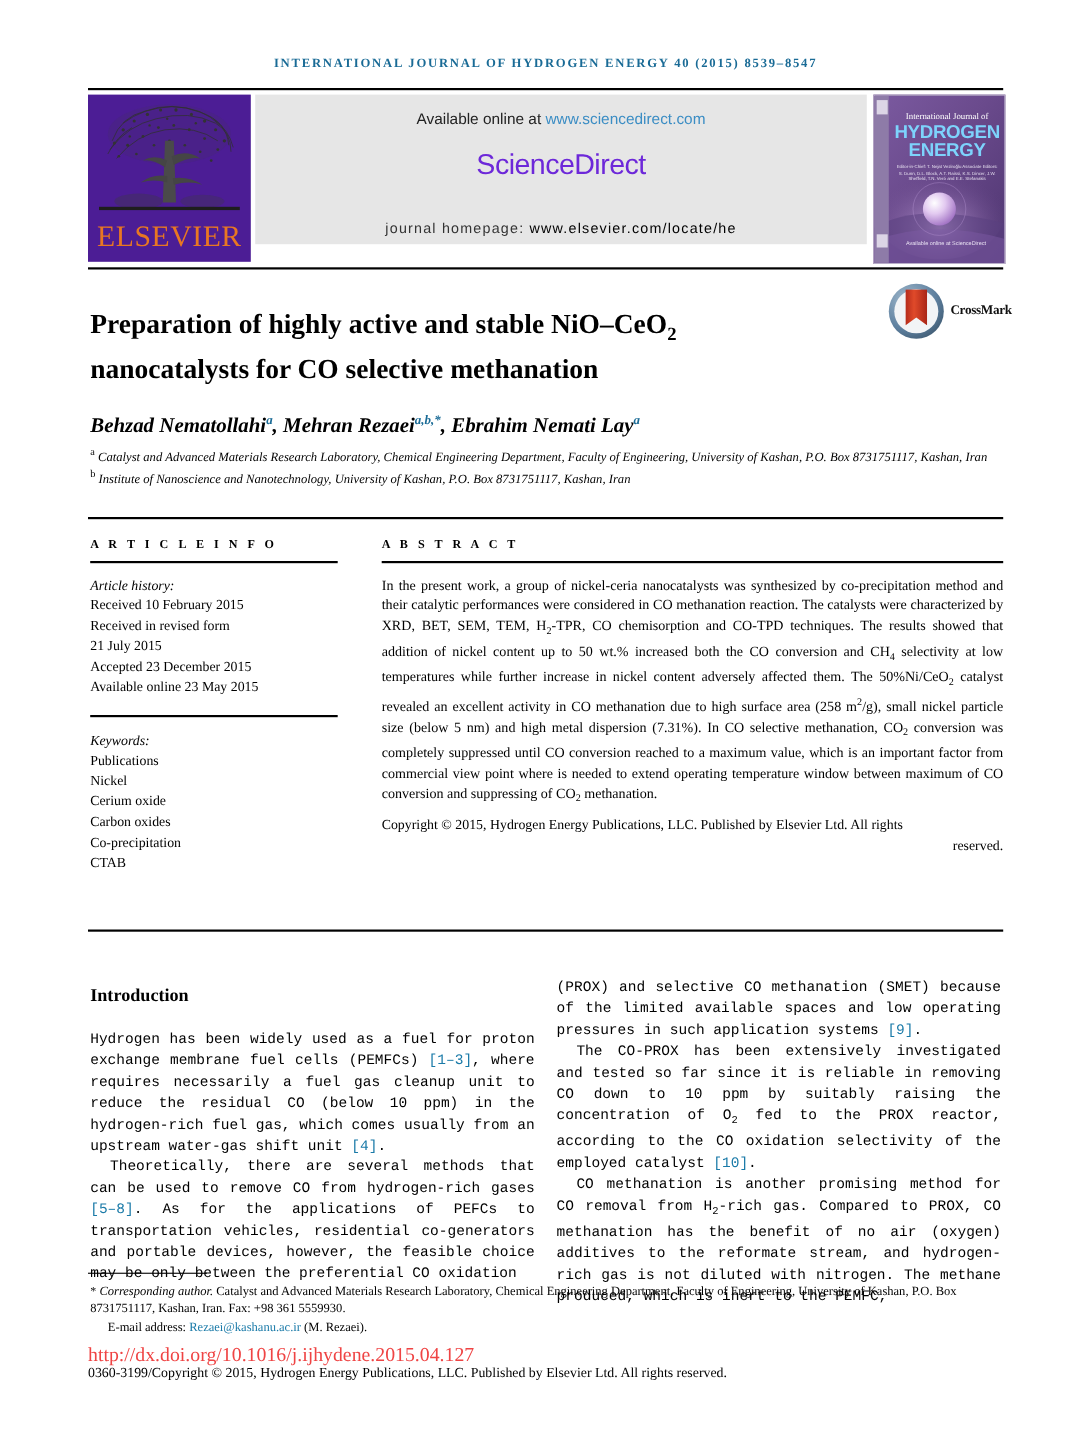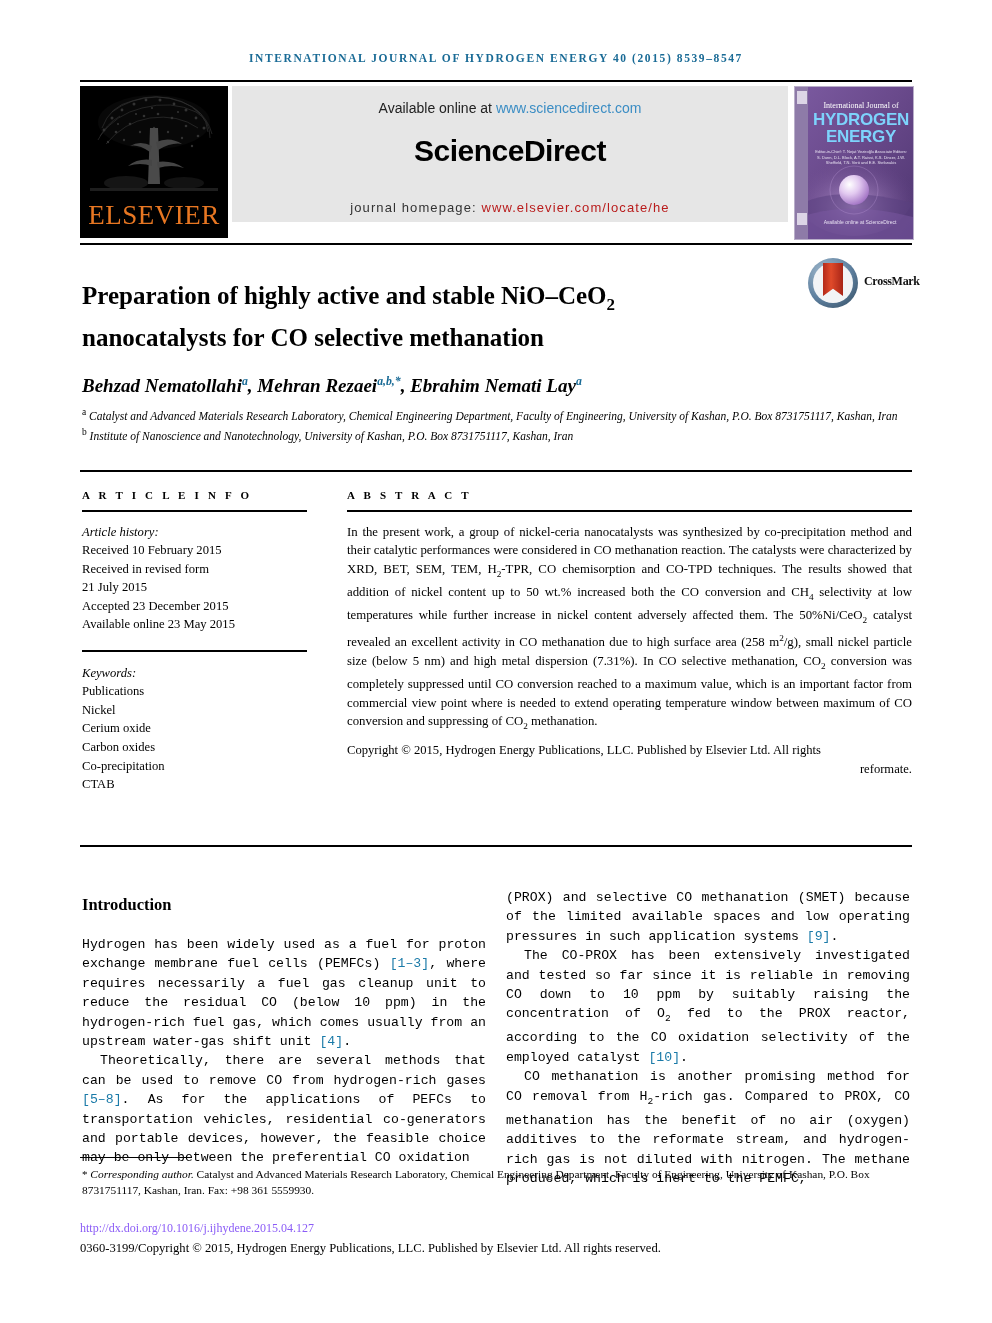--- a/index.html
+++ b/index.html
@@ -14,45 +14,45 @@
     position:absolute;left:80px;top:52px;width:832px;
     text-align:center;color:#1a6b96;
     font-family:"Liberation Serif",serif;
     font-size:11.5px;letter-spacing:1.6px;font-variant:small-caps;
     font-weight:600;
   }
   .rule-top{position:absolute;left:80px;top:80px;width:832px;height:2px;background:#000;}
 
   
   .masthead{position:absolute;left:80px;top:86px;width:832px;height:152px;}
-  .elsevier-box{position:absolute;left:0;top:0;width:148px;height:152px;background:#000000;}
+  .elsevier-box{position:absolute;left:0;top:0;width:148px;height:152px;background:#4c1d95;}
   .tree-svg{position:absolute;left:6px;top:2px;}
   .elsevier-word{
     position:absolute;left:6px;top:116px;width:136px;text-align:center;
     font-family:"Liberation Serif",serif;font-size:27px;letter-spacing:0.5px;
     color:#e87722;line-height:1;
   }
   .sd-banner{
     position:absolute;left:152px;top:0;width:556px;height:136px;background:#e6e6e6;
   }
   .sd-avail{
     position:absolute;left:0;top:14px;width:556px;text-align:center;
     font-family:"Liberation Sans",sans-serif;font-size:14px;color:#222;
   }
   .sd-avail a{color:#3b8dc4;text-decoration:none;}
   .sd-logo{
     position:absolute;left:0;top:48px;width:556px;text-align:center;
-    font-family:"Liberation Sans",sans-serif;font-size:30px;font-weight:bold;
-    color:#000000;letter-spacing:-0.5px;
+    font-family:"Liberation Sans",sans-serif;font-size:26px;font-weight:normal;
+    color:#6d28d9;letter-spacing:-0.5px;
   }
   .sd-home{
     position:absolute;left:0;top:114px;width:556px;text-align:center;
     font-family:"Liberation Sans",sans-serif;font-size:13px;color:#333;letter-spacing:1.1px;
   }
-  .sd-home a{color:#b91c1c;text-decoration:none;}
+  .sd-home a{color:#000000;text-decoration:none;}
 
   
   .cover{
     position:absolute;left:714px;top:0;width:118px;height:152px;
     background:#6a4a8c;overflow:hidden;border:1px solid #b9aec9;
   }
   .cover-bg{position:absolute;left:0;top:0;width:118px;height:152px;}
   .cover-spine{position:absolute;left:0;top:0;width:13px;height:152px;background:#8e7ba8;}
   .cover-els{position:absolute;left:2px;top:4px;width:10px;height:13px;background:#dcd5e6;}
   .cover-ihe{position:absolute;left:2px;top:126px;width:10px;height:12px;background:#dcd5e6;}
@@ -169,21 +169,21 @@
   }
   .footnote .star{font-size:11px;}
   .footnote em{font-style:italic;}
   .email-line{
     position:absolute;left:82px;top:1199px;width:830px;
     font-family:"Liberation Serif",serif;font-size:11.4px;line-height:16px;text-indent:16px;
   }
   .email-line a{color:#1a7aa8;text-decoration:none;}
   .doi-line{
     position:absolute;left:80px;top:1221px;width:830px;
-    font-family:"Liberation Serif",serif;font-size:12px;color:#8b5cf6;
+    font-family:"Liberation Serif",serif;font-size:18px;color:#ef4444;
   }
   .issn-line{
     position:absolute;left:80px;top:1241px;width:830px;
     font-family:"Liberation Serif",serif;font-size:12.6px;
   }
 </style>
 </head>
 <body>
 
 <div class="page">
@@ -339,21 +339,21 @@
       <div>CTAB</div>
     </div>
   </div>
 
   <div class="col-abs">
     <div class="sec-head">A B S T R A C T</div>
     <div class="sec-rule"></div>
     <div class="abs-body">In the present work, a group of nickel-ceria nanocatalysts was synthesized by co-precipitation method and their catalytic performances were considered in CO methanation reaction. The catalysts were characterized by XRD, BET, SEM, TEM, H<sub>2</sub>-TPR, CO chemisorption and CO-TPD techniques. The results showed that addition of nickel content up to 50 wt.% increased both the CO conversion and CH<sub>4</sub> selectivity at low temperatures while further increase in nickel content adversely affected them. The 50%Ni/CeO<sub>2</sub> catalyst revealed an excellent activity in CO methanation due to high surface area (258 m<sup>2</sup>/g), small nickel particle size (below 5 nm) and high metal dispersion (7.31%). In CO selective methanation, CO<sub>2</sub> conversion was completely suppressed until CO conversion reached to a maximum value, which is an important factor from commercial view point where is needed to extend operating temperature window between maximum of CO conversion and suppressing of CO<sub>2</sub> methanation.</div>
     <div class="copyright">
       <span>Copyright © 2015, Hydrogen Energy Publications, LLC. Published by Elsevier Ltd. All rights</span>
-      <span class="last">reformate.</span>
+      <span class="last">reserved.</span>
     </div>
   </div>
 
   <div class="rule-under-abs"></div>
 
   <div class="body-left">
     <h2 class="h1">Introduction</h2>
     <p class="para">Hydrogen has been widely used as a fuel for proton exchange membrane fuel cells (PEMFCs) <span class="cite">[1–3]</span>, where requires necessarily a fuel gas cleanup unit to reduce the residual CO (below 10 ppm) in the hydrogen-rich fuel gas, which comes usually from an upstream water-gas shift unit <span class="cite">[4]</span>.</p>
     <p class="para">Theoretically, there are several methods that can be used to remove CO from hydrogen-rich gases <span class="cite">[5–8]</span>. As for the applications of PEFCs to transportation vehicles, residential co-generators and portable devices, however, the feasible choice may be only between the preferential CO oxidation</p>
   </div>
@@ -364,17 +364,20 @@
     <p class="para">CO methanation is another promising method for CO removal from H<sub>2</sub>-rich gas. Compared to PROX, CO methanation has the benefit of no air (oxygen) additives to the reformate stream, and hydrogen-rich gas is not diluted with nitrogen. The methane produced, which is inert to the PEMFC,</p>
   </div>
 
   <div class="foot-rule"></div>
 
   <div class="footnote">
     <span class="star">*</span>
     <em>Corresponding author.</em><span> Catalyst and Advanced Materials Research Laboratory, Chemical Engineering Department, Faculty of Engineering, University of Kashan, P.O. Box 8731751117, Kashan, Iran. Fax: +98 361 5559930.</span>
   </div>
 
+  <div class="email-line">
+    <span>E-mail address: </span><a href="#">Rezaei@kashanu.ac.ir</a><span> (M. Rezaei).</span>
+  </div>
 
   <div class="doi-line">http://dx.doi.org/10.1016/j.ijhydene.2015.04.127</div>
   <div class="issn-line">0360-3199/Copyright © 2015, Hydrogen Energy Publications, LLC. Published by Elsevier Ltd. All rights reserved.</div>
 
 </div>
 
 </body></html>

